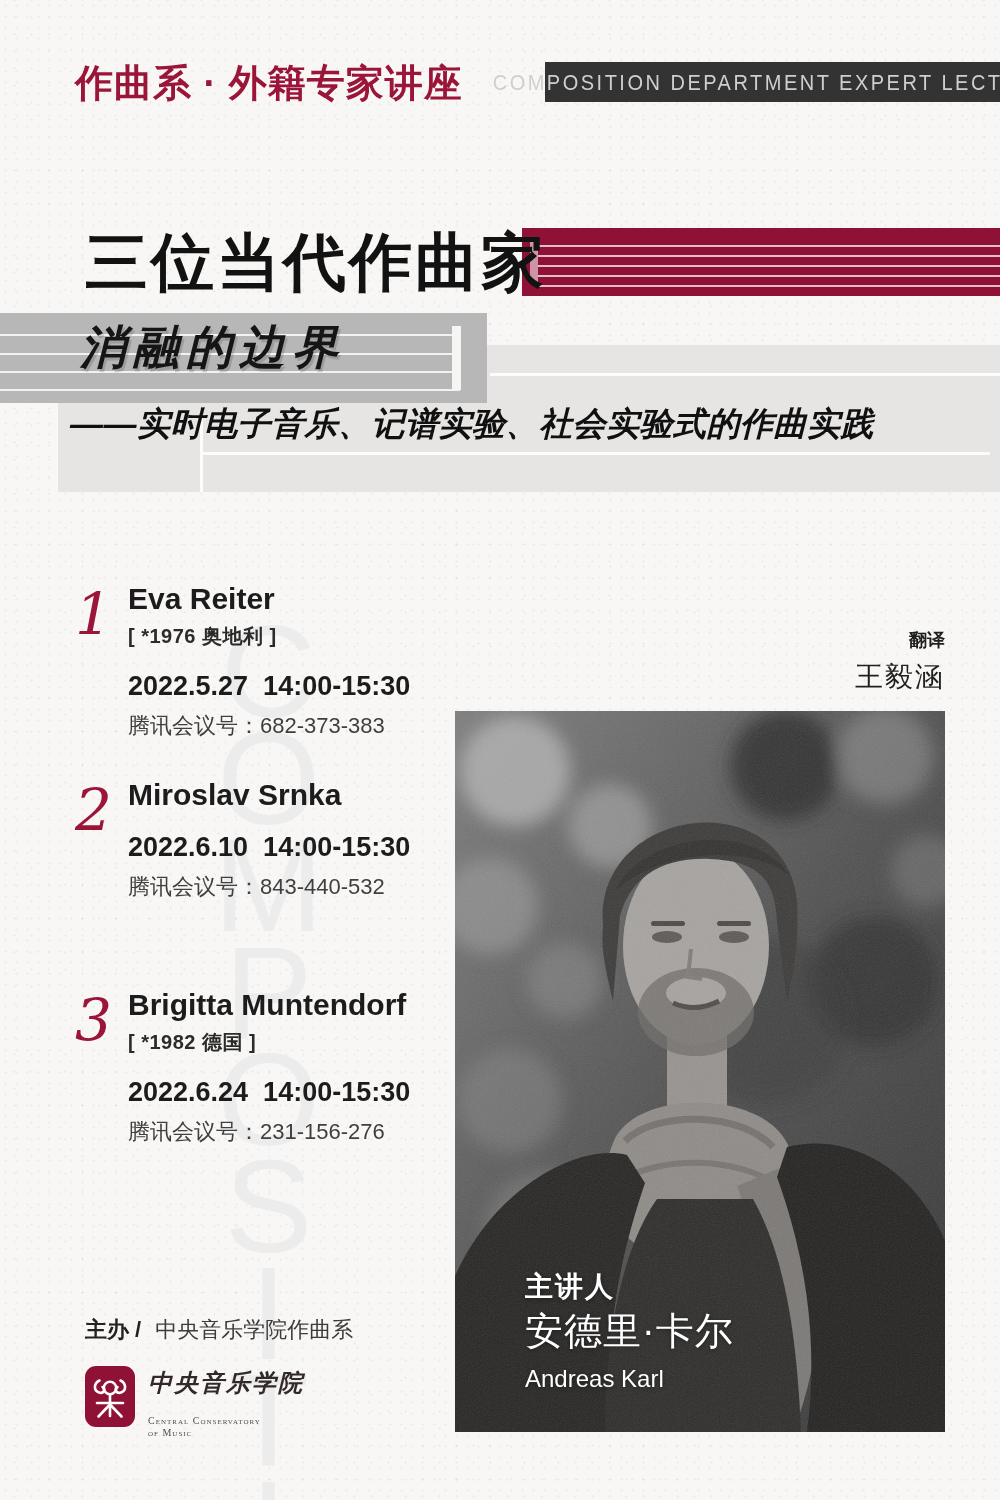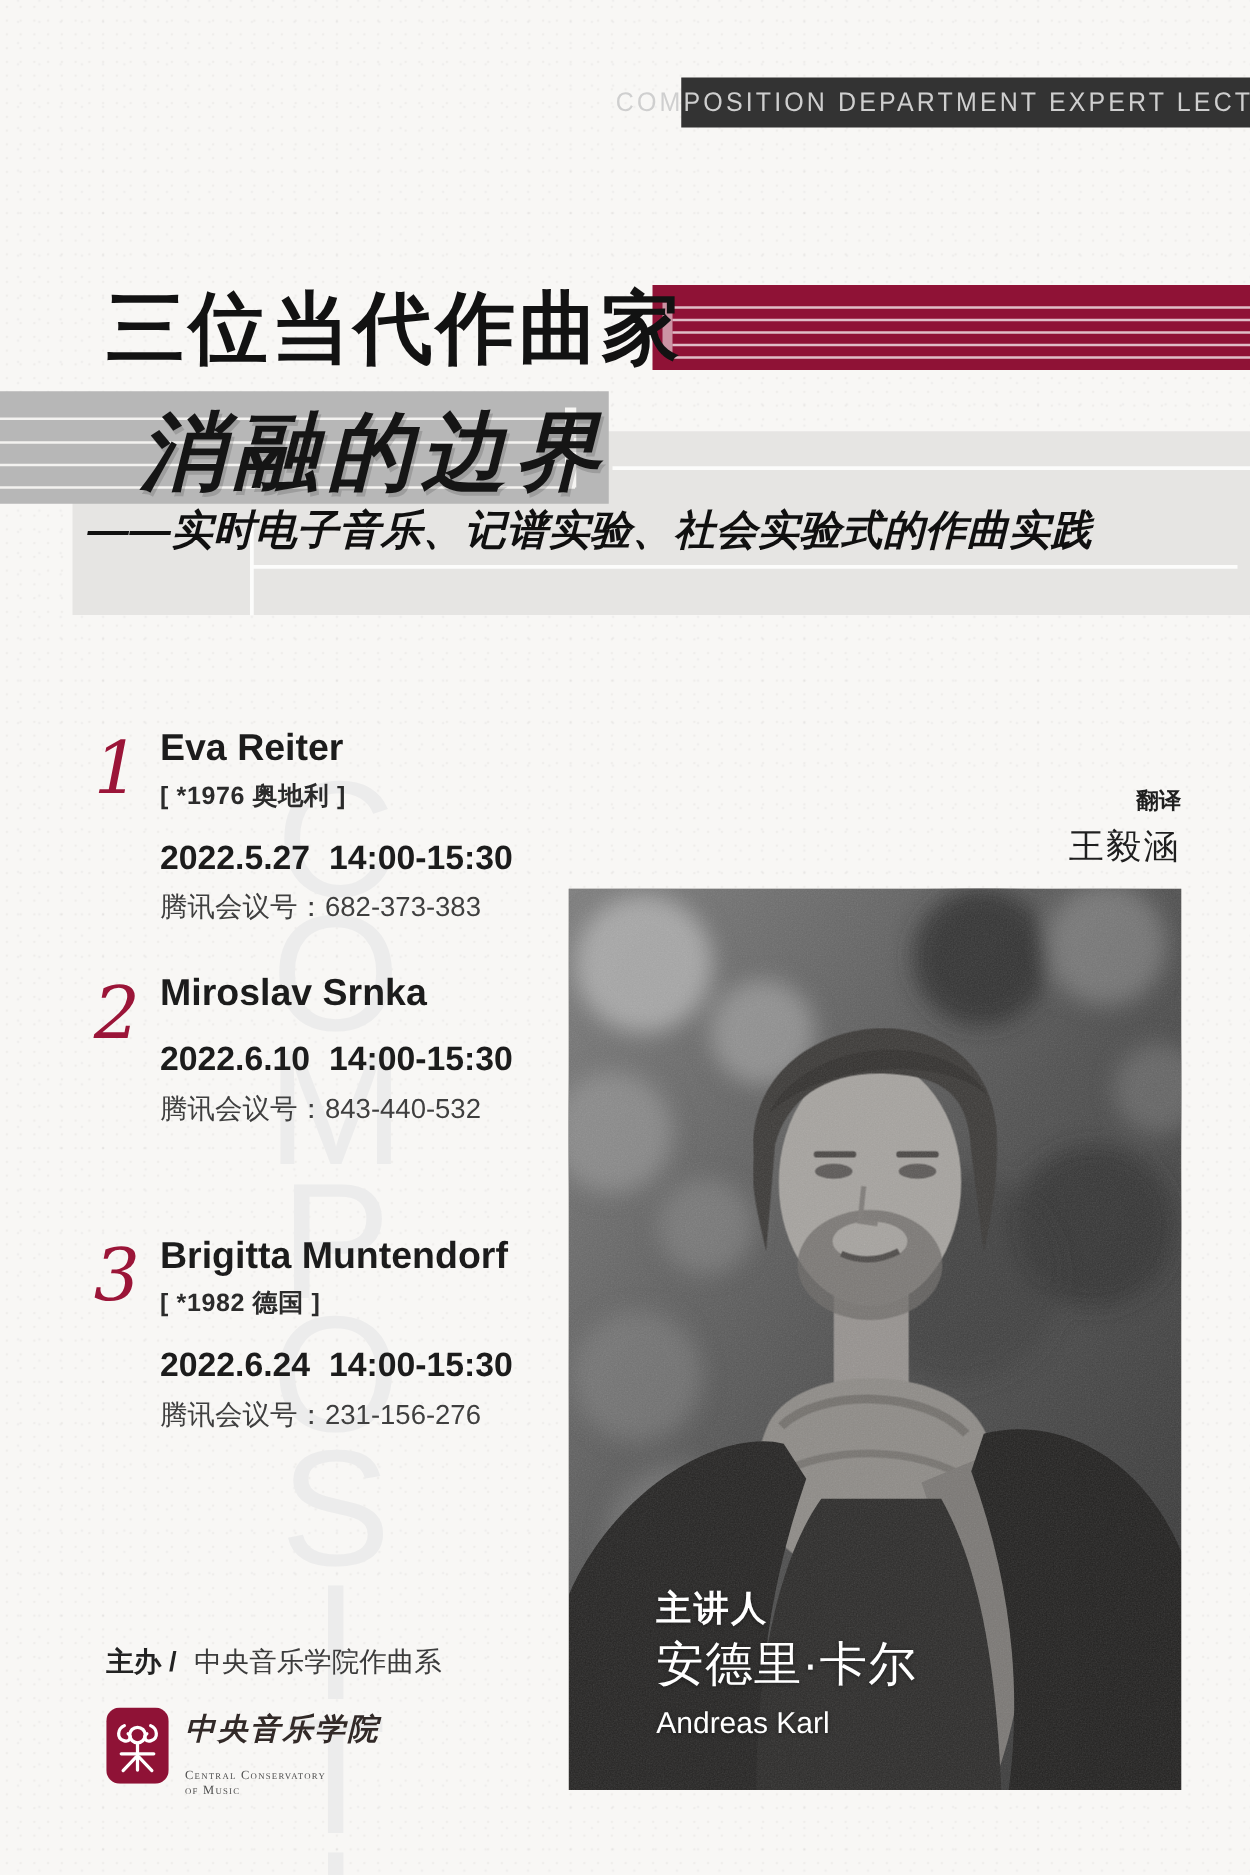--- a/index.html
+++ b/index.html
@@ -54,23 +54,22 @@
   .light-panel .wline-v1{position:absolute;left:142px;top:64px;height:83px;width:3px;background:#fcfcfb;}
   .gray-box{
     position:absolute;left:0;top:313px;width:487px;height:90px;
     background:#b7b7b7;z-index:2;
   }
   .gray-box .gline{position:absolute;left:0;width:460px;height:2px;background:#f3f2f0;}
   .gray-box .gbar{position:absolute;left:452px;top:13px;width:9px;height:64px;background:#f6f5f3;}
   .brush-text{
     position:absolute;left:80px;top:4px;z-index:2;
     font-family:"DejaVu Serif",serif;font-style:italic;font-weight:700;
-    font-size:68px;letter-spacing:7px;color:#151515;
+    font-size:46px;letter-spacing:7px;color:#151515;
     text-shadow:2px 3px 0 rgba(40,40,40,0.18);
-    margin-left:32px;
   }
   .hero-sub{
     position:absolute;left:70px;top:402px;width:900px;z-index:4;
     font-size:33px;font-style:italic;font-weight:600;letter-spacing:0.5px;color:#101010;
   }
   
   .lecture{position:absolute;left:75px;width:430px;z-index:4;}
   .lec-1{top:583px;} .lec-2{top:779px;} .lec-3{top:989px;}
   .lec-num{
     position:absolute;left:0;top:2px;
@@ -115,20 +114,21 @@
     font-size:10px;letter-spacing:1px;color:#4c4c4c;margin-top:16px;line-height:1.15;
   }
 </style>
 </head>
 <body>
 
 <div class="poster">
 
   <div class="watermark">COMPOSITION</div>
 
+  <div class="red-title">作曲系 · 外籍专家讲座</div>
   <div class="top-banner">
     <span>COMPOSITION DEPARTMENT EXPERT LECTURE</span>
   </div>
 
   <div class="hero-title">三位当代作曲家</div>
   <div class="staff-block">
     <div class="sbar"></div>
     <div class="sline" style="top:17px"></div>
     <div class="sline" style="top:27px"></div>
     <div class="sline" style="top:37px"></div>

